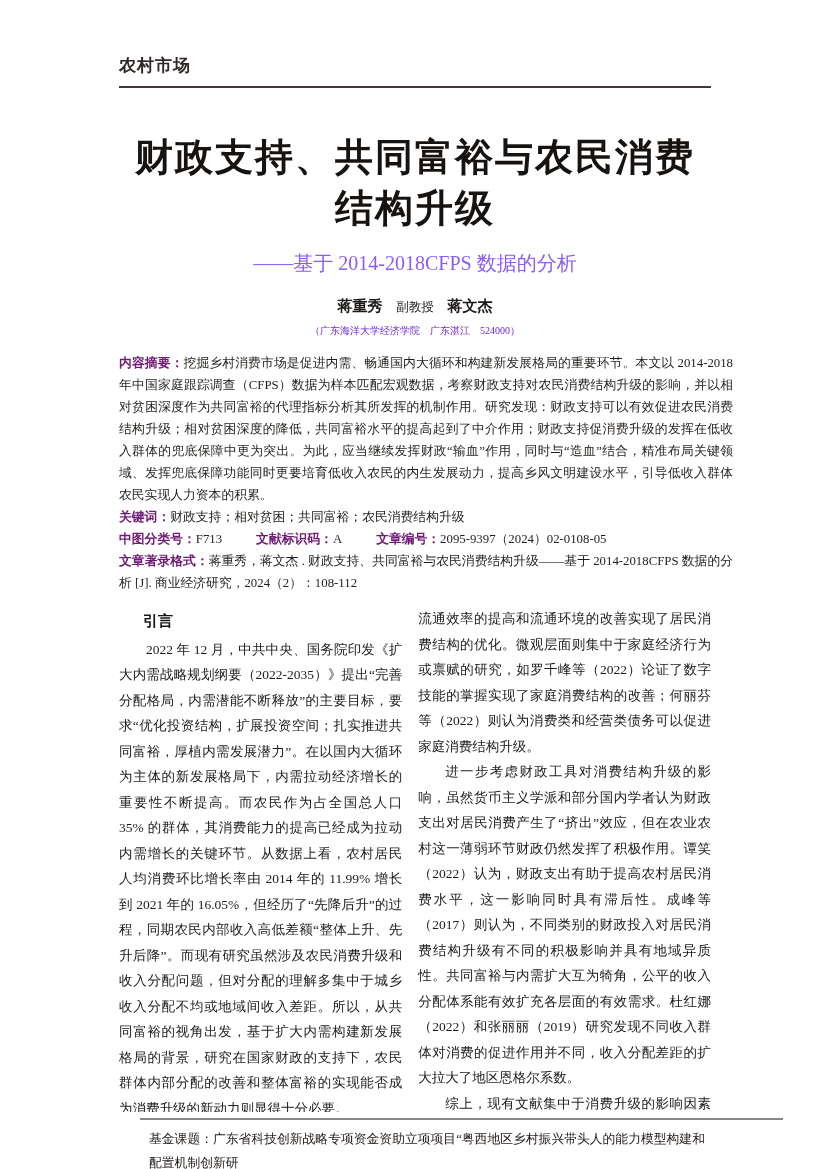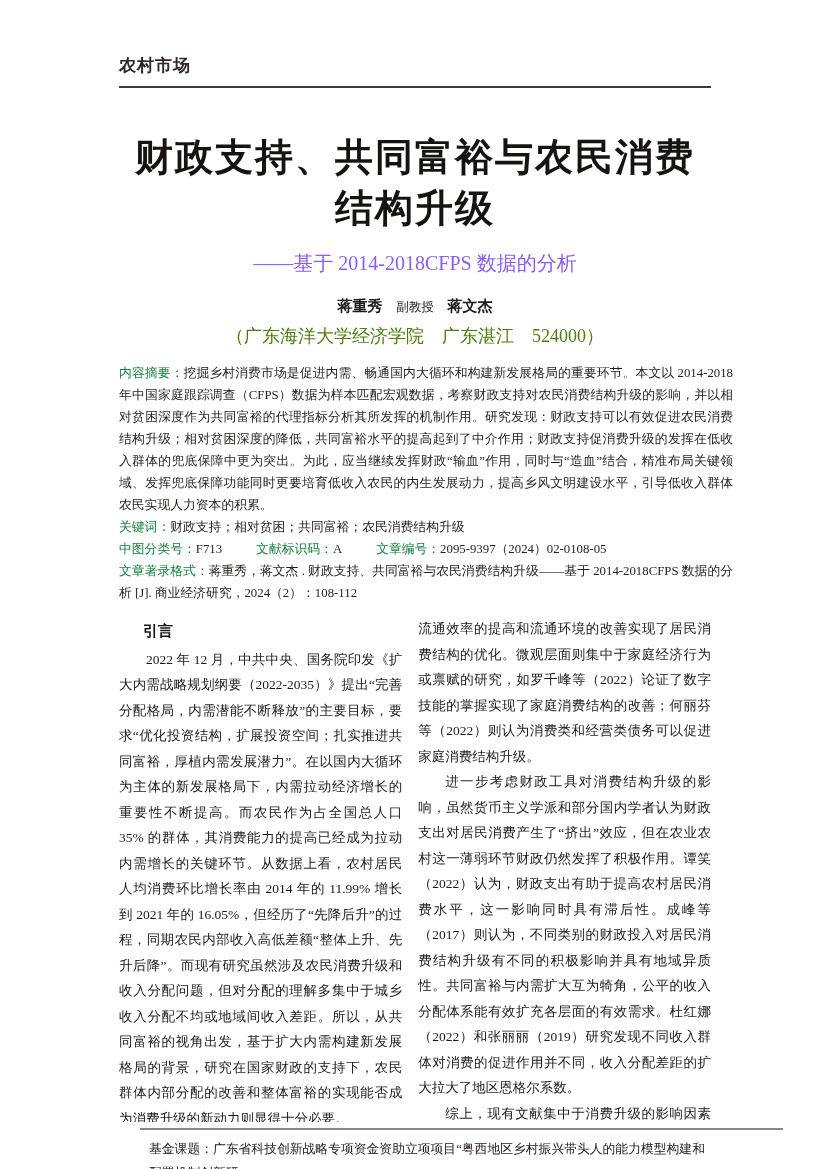--- a/index.html
+++ b/index.html
@@ -45,36 +45,36 @@
     margin-top: 20px;
     text-align: center;
     font-size: 15px;
     color: #1d1a18;
   }
   .author-name { font-weight: 700; margin: 0 6px; }
   .author-role { font-size: 12.5px; margin: 0 4px; }
   .affiliation-line {
     margin-top: 8px;
     text-align: center;
-    font-size: 18px;
-    color: #4d7c0f;
+    font-size: 10px;
+    color: #6d28d9;
   }
   
   .meta-block {
     width: 614px;
     margin: 14px auto 0;
     font-size: 12.8px;
     line-height: 22px;
     text-align: justify;
     color: #221e1b;
   }
   .meta-label {
     font-family: "Liberation Sans", "DejaVu Sans", sans-serif;
-    font-weight: 400;
-    color: #15803d;
+    font-weight: 700;
+    color: #701a75;
   }
   .meta-row { margin: 0; }
   .meta-inline-gap { display: inline-block; width: 34px; }
   
   .columns {
     display: flex;
     gap: 16px;
     margin-top: 12px;
     height: 506px;
     overflow: hidden;

